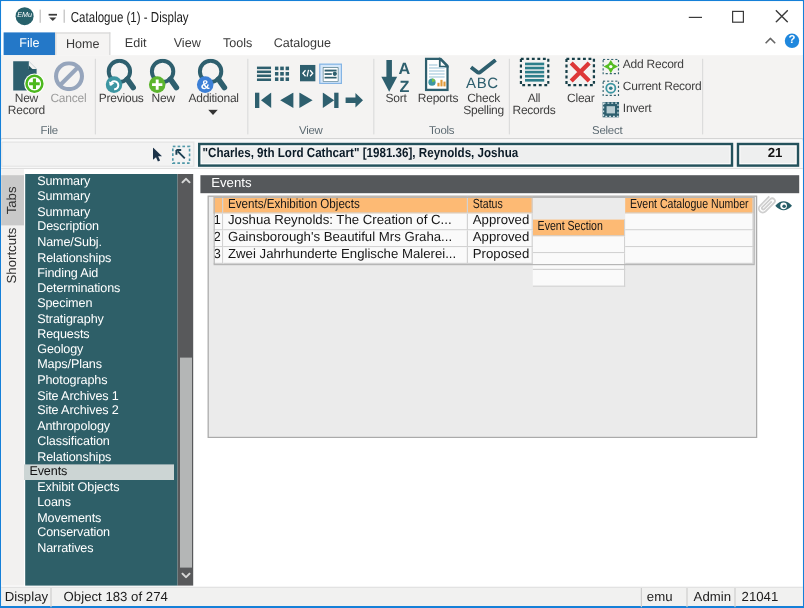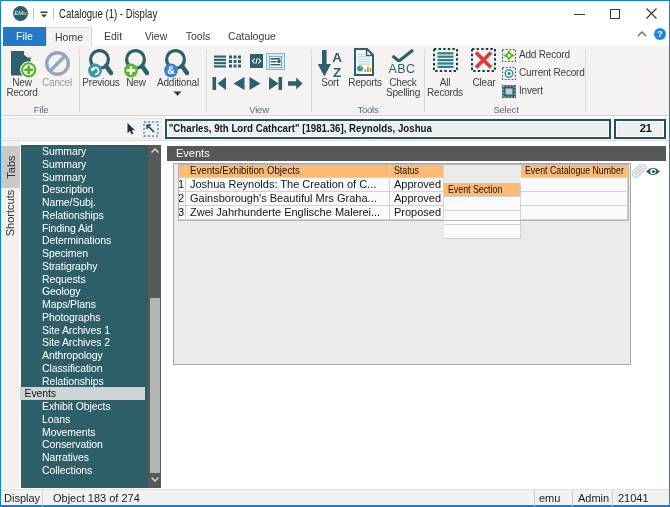--- a/index.html
+++ b/index.html
@@ -32,21 +32,21 @@
 #titlebox { left:164px; top:2px; width:446px; height:20px; background:#eeefef; border:2px solid #24525c; box-shadow:inset 0 0 0 1px #fff; font-size:11px; font-weight:bold; color:#0a1a26; line-height:15px; white-space:nowrap; overflow:hidden; }
 #titlebox span { display:inline-block; transform:scaleX(0.88); transform-origin:0 0; padding-left:2px; }
 #numbox { left:613px; top:2px; width:52px; height:20px; background:#eeefef; border:2px solid #24525c; box-shadow:inset 0 0 0 1px #fff; font-size:11px; font-weight:bold; color:#111; line-height:15px; text-align:right; padding-right:12px; }
 
 #main { left:1px; top:141px; width:668px; height:348px; background:#fff; }
 .vtab { left:0; width:19px; display:flex; align-items:center; justify-content:center; }
 .vtab span { transform:rotate(-90deg); white-space:nowrap; font-size:11px; color:#333; }
 #vtabs { top:5px; height:42px; background:#c9c9c9; }
 #vshort { top:47px; height:50px; background:#f2f1f0; }
 #sidebar { left:20px; top:4px; width:127px; height:343px; background:#2e5f68; color:#fff; font-size:10.5px; letter-spacing:-0.1px; }
-#sidebar .it { height:12.75px; line-height:12.5px; padding-left:21px; white-space:nowrap; overflow:hidden; }
+#sidebar .it { height:12.75px; line-height:12.5px; padding-left:10px; white-space:nowrap; overflow:hidden; }
 #sidebar .sel { background:#ccd5d4; color:#131313; width:125px; margin-left:-1px; padding-left:4.5px; }
 #sbar { left:147px; top:4px; width:13px; height:343px; background:#58595b; }
 #sthumb { left:1.5px; top:153px; width:10px; height:175px; background:#b4b6b6; }
 #evbar { left:166px; top:5px; width:499px; height:15px; background:#55585b; color:#fff; font-size:11px; line-height:15px; padding-left:9px; }
 #panel { left:172px; top:22px; width:458px; height:202px; background:#ebebeb; border:1px solid #aaa; }
 
 #tbl { left:4px; top:0px; width:450px; height:55px; font-size:11px; color:#161616; }
 .trow { position:absolute; left:0; width:450px; }
 .cell { position:absolute; top:0; height:100%; border-right:1px solid #d2d2d2; border-bottom:1px solid #d2d2d2; background:#fafafa; line-height:13px; padding-left:4px; white-space:nowrap; overflow:hidden; }
 .hcell span { display:inline-block; transform:scaleX(0.80); transform-origin:0 0; }
@@ -304,21 +304,20 @@
     <div class="it">Site Archives 2</div>
     <div class="it">Anthropology</div>
     <div class="it">Classification</div>
     <div class="it">Relationships</div>
     <div class="it sel">Events</div>
     <div class="it">Exhibit Objects</div>
     <div class="it">Loans</div>
     <div class="it">Movements</div>
     <div class="it">Conservation</div>
     <div class="it">Narratives</div>
-    <div class="it">Collections</div>
   </div>
   <div id="sbar" class="a">
     <svg class="a" style="left:3px; top:3px;" width="8" height="5" viewBox="0 0 8 5">
         <path d="M0.5 4.5 L4 1 L7.5 4.5" stroke="#d6d6d6" stroke-width="1.5" fill="none"></path>
       </svg>
     <div id="sthumb" class="a"></div>
     <svg class="a" style="left:3px; top:332px;" width="8" height="5" viewBox="0 0 8 5">
         <path d="M0.5 0.5 L4 4 L7.5 0.5" stroke="#d6d6d6" stroke-width="1.5" fill="none"></path>
       </svg>
   </div>

